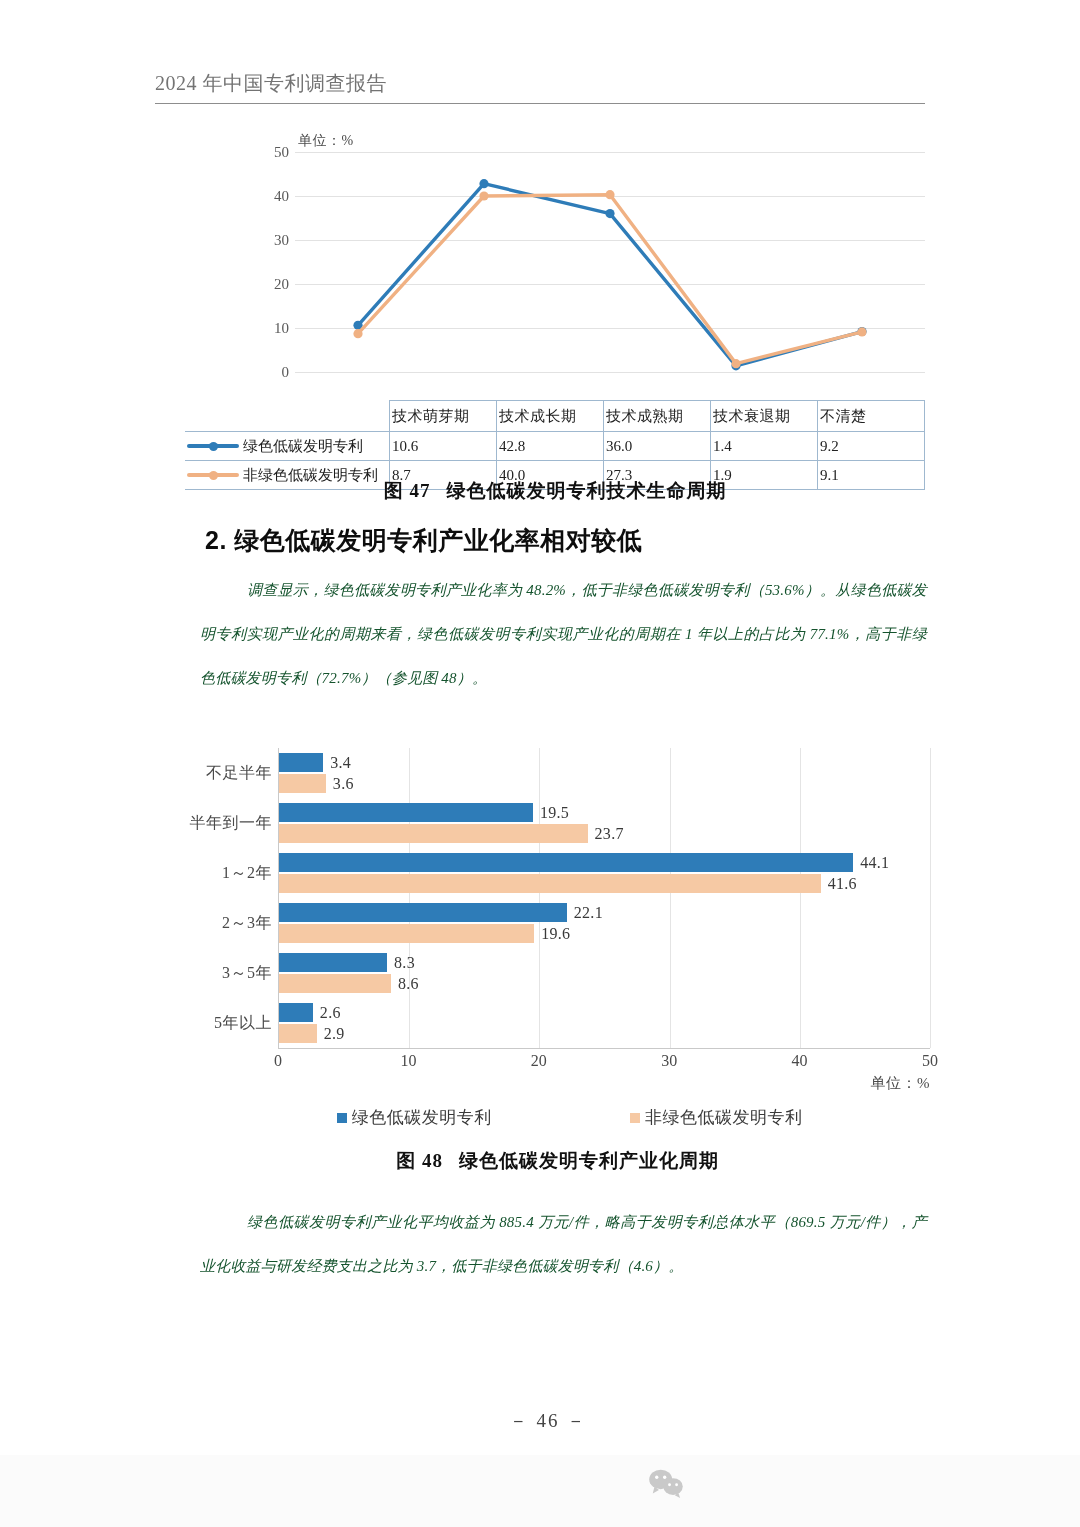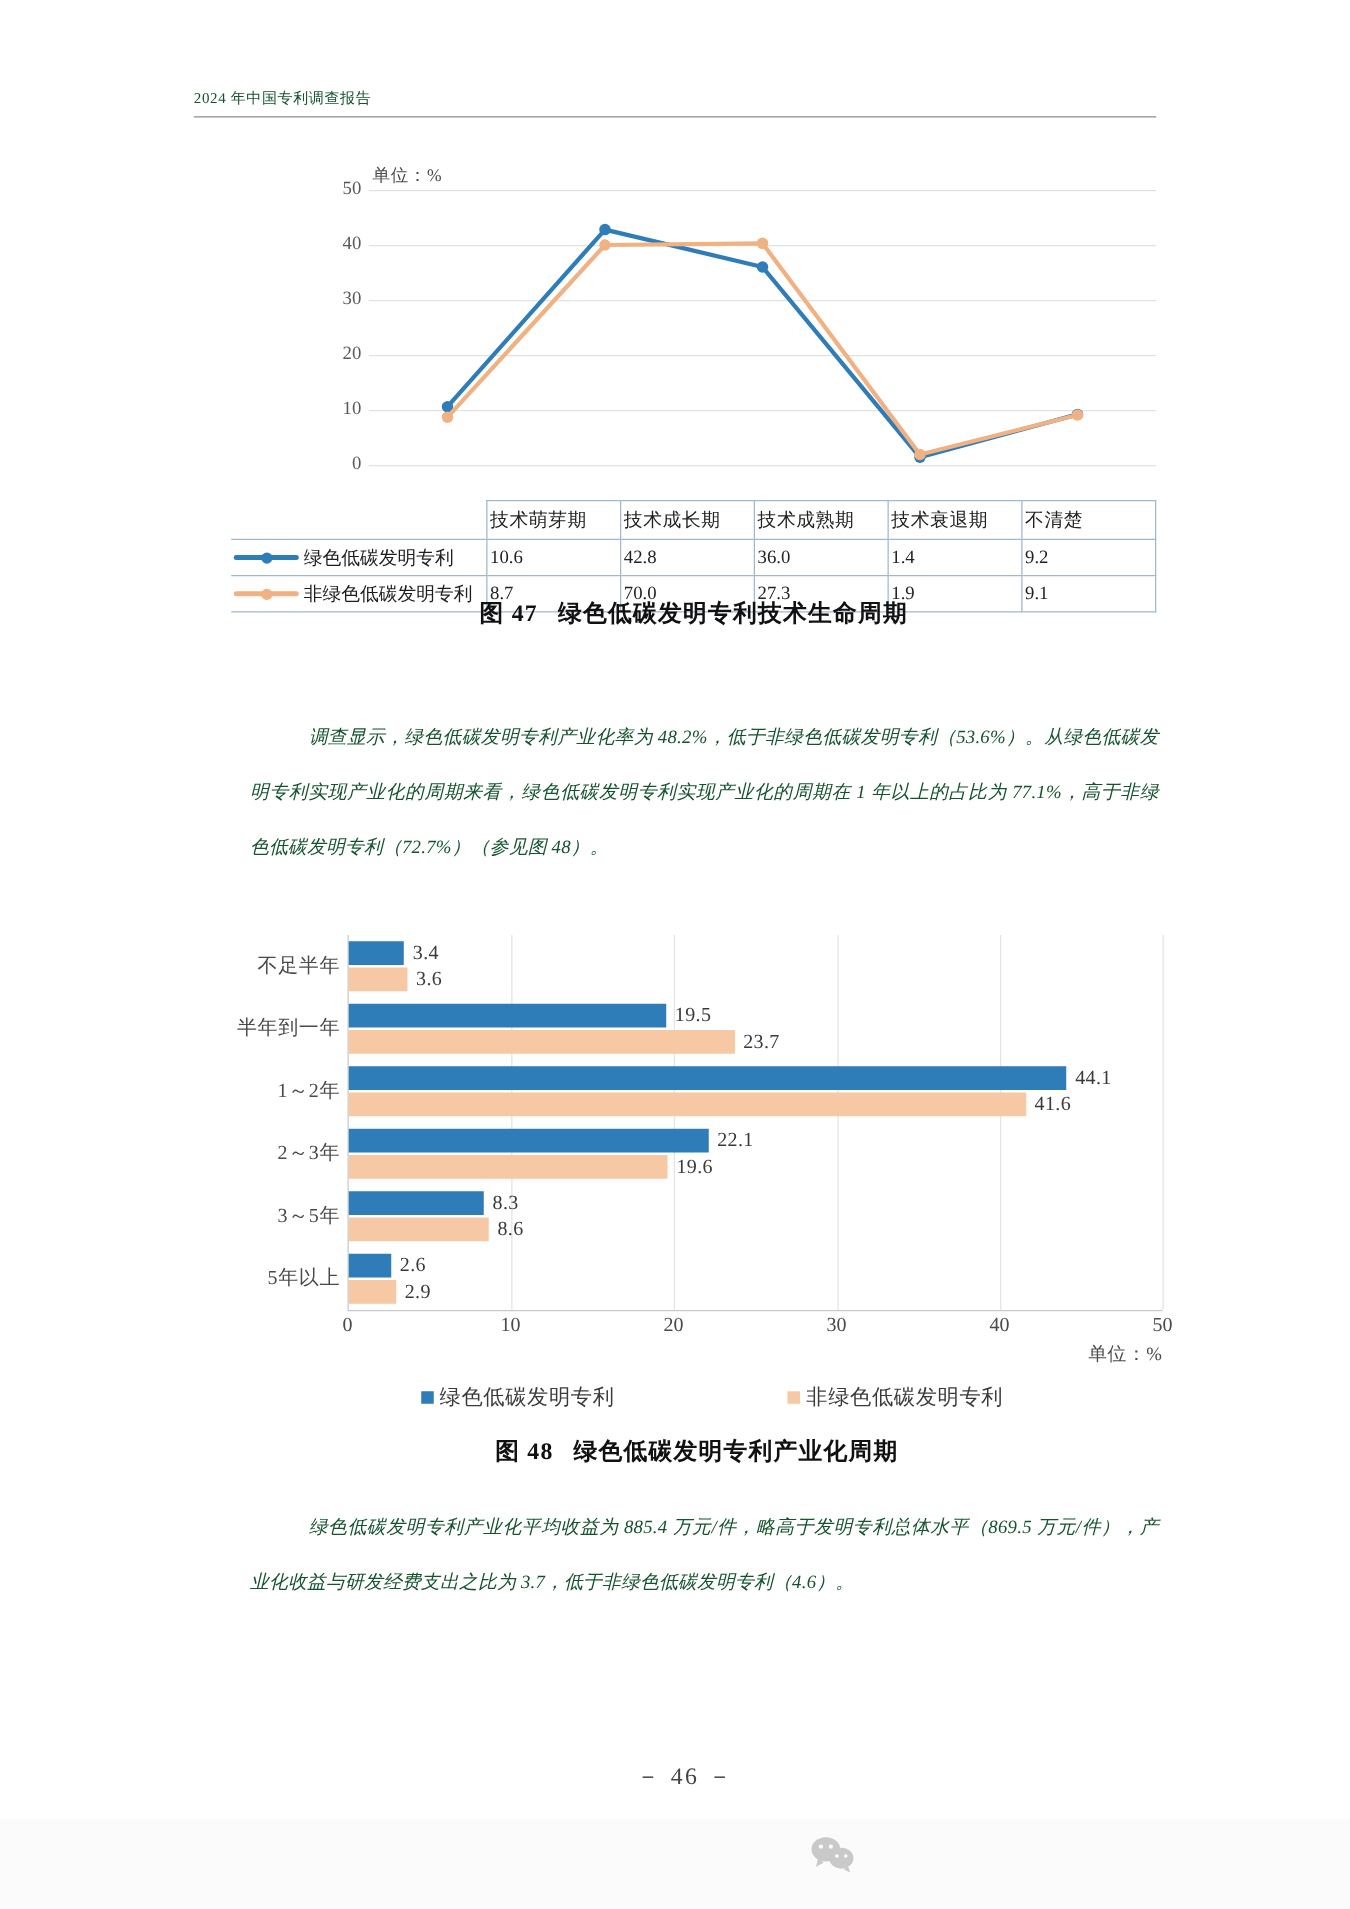--- a/index.html
+++ b/index.html
@@ -22,22 +22,22 @@
   }
 
   
   .running-head {
     position: absolute;
     left: 155px;
     top: 70px;
     width: 770px;
   }
   .running-head .rh-text {
-    font-size: 12px;
-    color: #14532d;
+    font-size: 20px;
+    color: #737373;
     letter-spacing: 0.5px;
     padding-bottom: 6px;
   }
   .running-head .rh-rule {
     border-bottom: 1.3px solid #8d8d8d;
     width: 100%;
   }
 
   
   .figure-caption {
@@ -430,33 +430,34 @@
             <td class="name-cell">
               <div class="name-cell-inner">
                 <span class="legend-line">
                   <i style="background:#F0B183"></i>
                   <b style="background:#F0B183"></b>
                 </span>
                 <span class="series-name">非绿色低碳发明专利</span>
               </div>
             </td>
             <td>8.7</td>
-            <td>70.0</td>
+            <td>40.0</td>
             <td>27.3</td>
             <td>1.9</td>
             <td>9.1</td>
           </tr>
         </tbody>
     </table>
   </div>
 
   <div id="fig47-caption" class="figure-caption">
     <span>图 47</span><span class="cap-gap"></span><span>绿色低碳发明专利技术生命周期</span>
   </div>
 
+  <div class="section-heading">2. 绿色低碳发明专利产业化率相对较低</div>
 
   <div id="par1" class="body-par">调查显示，绿色低碳发明专利产业化率为 48.2%，低于非绿色低碳发明专利（53.6%）。从绿色低碳发明专利实现产业化的周期来看，绿色低碳发明专利实现产业化的周期在 1 年以上的占比为 77.1%，高于非绿色低碳发明专利（72.7%）（参见图 48）。</div>
 
   <div id="fig48">
     <div class="bar-chart">
       <div class="bc-cat-col" id="bc-categories">
           <div class="cat" style="top: 25px;">不足半年</div>
           <div class="cat" style="top: 75px;">半年到一年</div>
           <div class="cat" style="top: 125px;">1～2年</div>
           <div class="cat" style="top: 175px;">2～3年</div>

